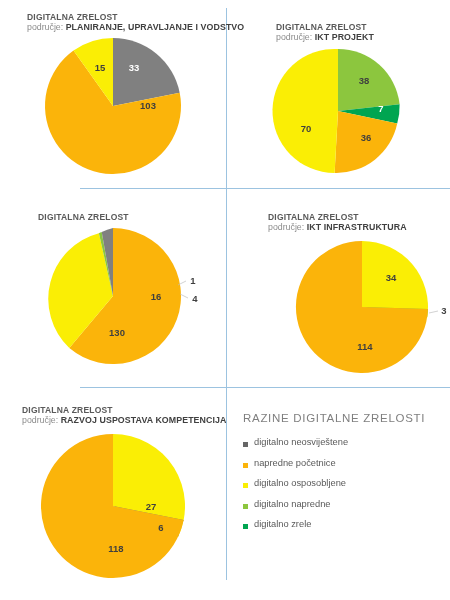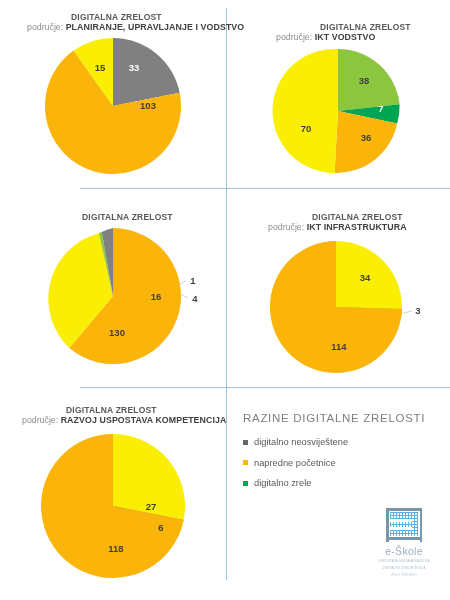--- a/index.html
+++ b/index.html
@@ -16,21 +16,20 @@
 
   
   .cell{position:absolute;}
   .chart-title{
     line-height:1.22;
     color:#595959;
   }
   .chart-title .l1{
     font-size:8.5px;font-weight:bold;letter-spacing:.2px;color:#595959;
     display:block;
-    margin-left:44px;
   }
   .chart-title .l2{
     font-size:8.8px;color:#8c8c8c;display:block;white-space:nowrap;
   }
   .chart-title .l2 b{color:#404040;font-weight:bold;letter-spacing:.1px;}
 
   .pie-wrap{position:relative;}
   .pie-wrap svg{display:block;overflow:visible;}
 
   .slice-label{
@@ -44,21 +43,21 @@
 
   
   .legend{position:absolute;}
   .legend-title{
     font-size:11.5px;color:#7f7f7f;letter-spacing:.7px;
     font-family:"Liberation Sans",sans-serif;
     white-space:nowrap;
   }
   .legend-list{margin:0;padding:0;list-style:none;}
   .legend-item{
-    display:flex;align-items:center;margin-top:10.5px;
+    display:flex;align-items:flex-end;margin-top:10.5px;
   }
   .legend-swatch{
     width:5px;height:5px;margin-right:6px;flex:0 0 auto;display:block;
   }
   .legend-text{
     font-size:9.3px;color:#5a5a5a;white-space:nowrap;
     font-family:"Liberation Sans",sans-serif;
   }
 
   
@@ -120,21 +119,21 @@
         <text class="slice-label lbl-white" x="134" y="35" text-anchor="middle">33</text>
         <text class="slice-label lbl-dark" x="148" y="73" text-anchor="middle">103</text>
         <text class="slice-label lbl-dark" x="100" y="35" text-anchor="middle">15</text>
       </svg>
     </div>
   </div>
 
   <div class="cell" style="left:226px;top:22px;width:224px;height:166px;">
     <div class="chart-title" style="padding-left:50px;">
       <span class="l1">DIGITALNA ZRELOST</span>
-      <span class="l2"><span>područje:</span> <b>IKT VODSTVO</b></span>
+      <span class="l2"><span>područje:</span> <b>IKT PROJEKT</b></span>
     </div>
     <div class="pie-wrap" style="margin-top:4px;">
       <svg width="224" height="132" viewBox="0 0 224 132">
 
         <path fill="#8CC63E" d="M112,64 L112,2 A62,62 0 0,1 173.6,57.3 Z"></path>
 
         <path fill="#00A551" d="M112,64 L173.6,57.3 A62,62 0 0,1 171.2,76.6 Z"></path>
 
         <path fill="#FBB40A" d="M112,64 L171.2,76.6 A62,62 0 0,1 108.6,125.9 Z"></path>
 
@@ -170,21 +169,21 @@
         <text class="slice-label lbl-dark" x="195" y="76" text-anchor="middle">4</text>
       </svg>
     </div>
   </div>
 
   <div class="cell" style="left:226px;top:212px;width:224px;height:175px;">
     <div class="chart-title" style="padding-left:42px;">
       <span class="l1">DIGITALNA ZRELOST</span>
       <span class="l2"><span>područje:</span> <b>IKT INFRASTRUKTURA</b></span>
     </div>
-    <div class="pie-wrap" style="margin-top:4px;">
+    <div class="pie-wrap" style="margin-top:4px;padding-left:26px;">
       <svg width="224" height="140" viewBox="0 0 224 140">
 
         <path fill="#FAEE05" d="M110,70 L110,4 A66,66 0 0,1 175.2,80.2 Z"></path>
 
         <path fill="#8CC63E" d="M110,70 L175.2,80.2 A66,66 0 0,1 175.9,71.9 Z"></path>
 
         <path fill="#FBB40A" d="M110,70 L175.9,71.9 A66,66 0 1,1 110,4 Z"></path>
         <text class="slice-label lbl-dark" x="139" y="44" text-anchor="middle">34</text>
         <path class="leader" d="M177,76 L186,74"></path>
         <text class="slice-label lbl-dark" x="192" y="77" text-anchor="middle">3</text>
@@ -218,35 +217,28 @@
     <ul class="legend-list" style="margin-top:13px;">
       <li class="legend-item">
         <span class="legend-swatch" style="background:#666666;"></span>
         <span class="legend-text">digitalno neosviještene</span>
       </li>
       <li class="legend-item">
         <span class="legend-swatch" style="background:#FBB40A;"></span>
         <span class="legend-text">napredne početnice</span>
       </li>
       <li class="legend-item">
+        <span class="legend-swatch" style="background:#FAEE05;"></span>
+        <span class="legend-text">digitalno osposobljene</span>
+      </li>
+      <li class="legend-item">
+        <span class="legend-swatch" style="background:#8CC63E;"></span>
+        <span class="legend-text">digitalno napredne</span>
+      </li>
+      <li class="legend-item">
         <span class="legend-swatch" style="background:#00A551;"></span>
         <span class="legend-text">digitalno zrele</span>
       </li>
     </ul>
   </div>
 
-  <div class="logo" style="left:372px;top:508px;width:64px;">
-    <div class="logo-mark">
-      <div class="grid"></div>
-      <div class="slotA"></div>
-      <div class="slotB"></div>
-      <div class="leg-l"></div>
-      <div class="leg-r"></div>
-      <div class="bar-top"></div>
-      <div class="bar-bot"></div>
-    </div>
-    <div class="logo-name">e-Škole</div>
-    <div class="logo-sub">USPOSTAVA SUSTAVA RAZVOJA</div>
-    <div class="logo-sub">DIGITALNO ZRELIH ŠKOLA</div>
-    <div class="logo-sub2">(PILOT PROJEKT)</div>
-  </div>
 
 </div>
 
 </body></html>

